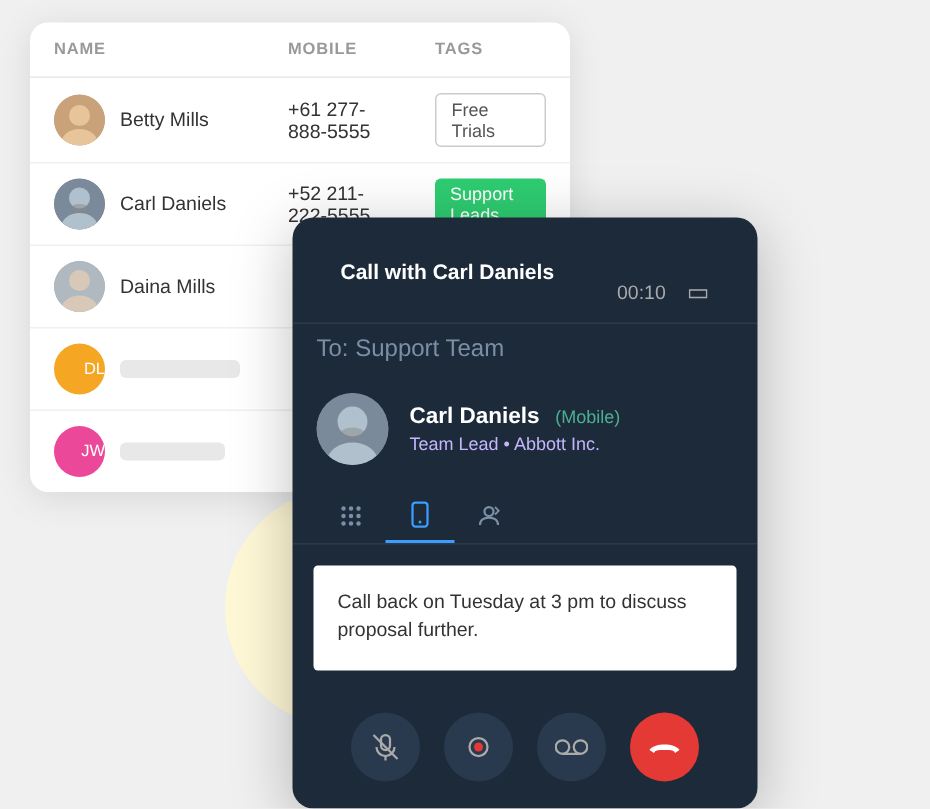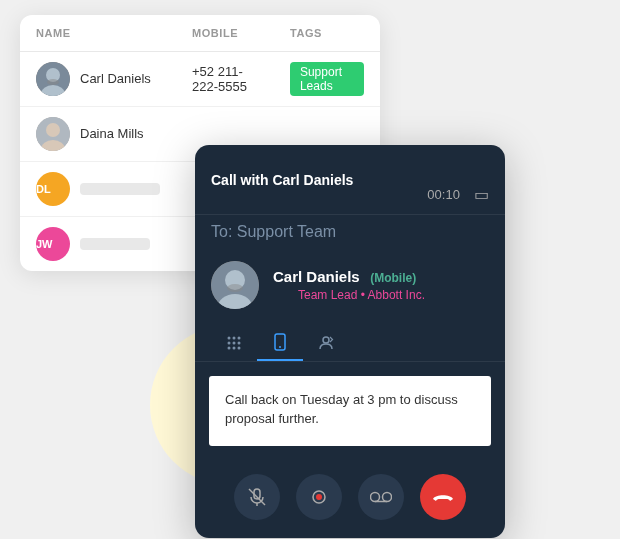--- a/index.html
+++ b/index.html
@@ -63,23 +63,23 @@
       gap: 10px;
     }
     .avatar {
       width: 34px;
       height: 34px;
       border-radius: 50%;
       overflow: hidden;
       flex-shrink: 0;
       display: flex;
       align-items: center;
-      justify-content: flex-start;
+      justify-content: flex-end;
       font-size: 12px;
-      font-weight: 700;
+      font-weight: 400;
       color: #fff;
     }
     .avatar-betty {
       background: #c0a080;
     }
     .avatar-carl {
       background: #888;
     }
     .avatar-daina {
       background: #b0b0b0;
@@ -133,21 +133,21 @@
       background: #1c2a3a;
       border-radius: 14px;
       box-shadow: 0 8px 40px rgba(0,0,0,0.25);
       z-index: 10;
       overflow: hidden;
     }
     .call-header {
       display: flex;
       align-items: center;
       justify-content: space-between;
-      padding: 12px 16px 10px;
+      padding: 12px 32px 10px;
       border-bottom: 1px solid rgba(255,255,255,0.08);
     }
     .call-title {
       font-size: 14px;
       font-weight: 600;
       color: #fff;
     }
     .call-timer {
       font-size: 13px;
       color: #aaa;
@@ -184,27 +184,25 @@
     .call-contact-info {}
     .call-contact-name {
       font-size: 15px;
       font-weight: 600;
       color: #fff;
     }
     .call-contact-label {
       font-size: 12px;
       color: #4caf93;
       margin-left: 6px;
-      font-weight: bold;
     }
     .call-contact-sub {
       font-size: 12px;
-      color: #ec4899;
+      color: #c4b5fd;
       margin-top: 2px;
-      margin-left: 25px;
     }
     .call-tabs {
       display: flex;
       gap: 0;
       padding: 0 16px;
       border-bottom: 1px solid rgba(255,255,255,0.08);
       margin-top: 4px;
     }
     .call-tab {
       padding: 8px 14px;
@@ -283,20 +281,38 @@
     <table class="contact-table">
       <thead>
         <tr>
           <th>NAME</th>
           <th>MOBILE</th>
           <th>TAGS</th>
         </tr>
       </thead>
       <tbody>
 
+        <tr>
+          <td>
+            <div class="name-cell">
+              <div class="avatar avatar-betty">
+                <svg viewBox="0 0 34 34" xmlns="http://www.w3.org/2000/svg">
+                  <circle cx="17" cy="17" r="17" fill="#c9a27a"></circle>
+                  <circle cx="17" cy="14" r="7" fill="#e8c49a"></circle>
+                  <ellipse cx="17" cy="32" rx="12" ry="9" fill="#e8c49a"></ellipse>
+                </svg>
+              </div>
+              <span>Betty Mills</span>
+            </div>
+          </td>
+          <td class="phone-num">+61 277-888-5555</td>
+          <td>
+            <span class="tag-badge tag-free-trials">Free Trials</span>
+          </td>
+        </tr>
 
         <tr>
           <td>
             <div class="name-cell">
               <div class="avatar avatar-carl">
                 <svg viewBox="0 0 34 34" xmlns="http://www.w3.org/2000/svg">
                   <circle cx="17" cy="17" r="17" fill="#7a8a9a"></circle>
                   <circle cx="17" cy="13" r="7" fill="#b0c0cc"></circle>
                   <ellipse cx="17" cy="32" rx="12" ry="9" fill="#b0c0cc"></ellipse>
 

